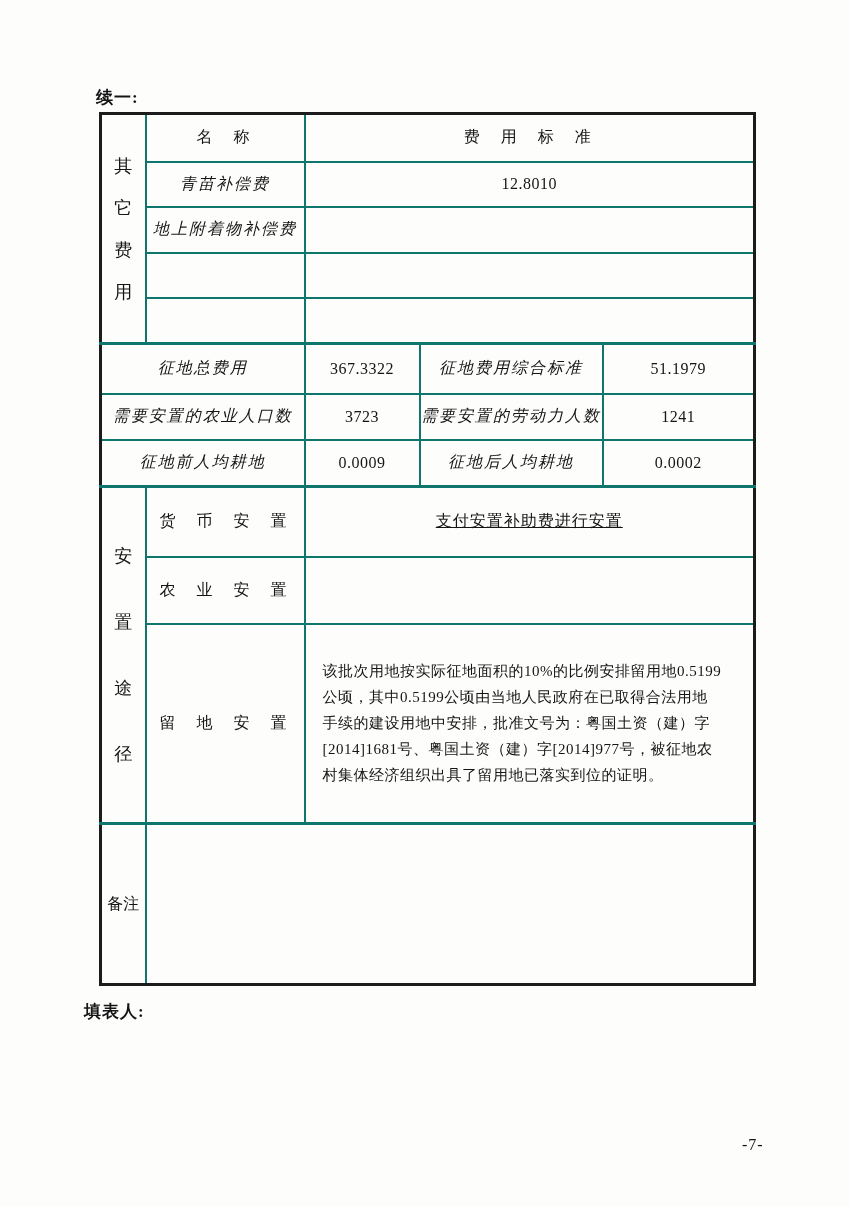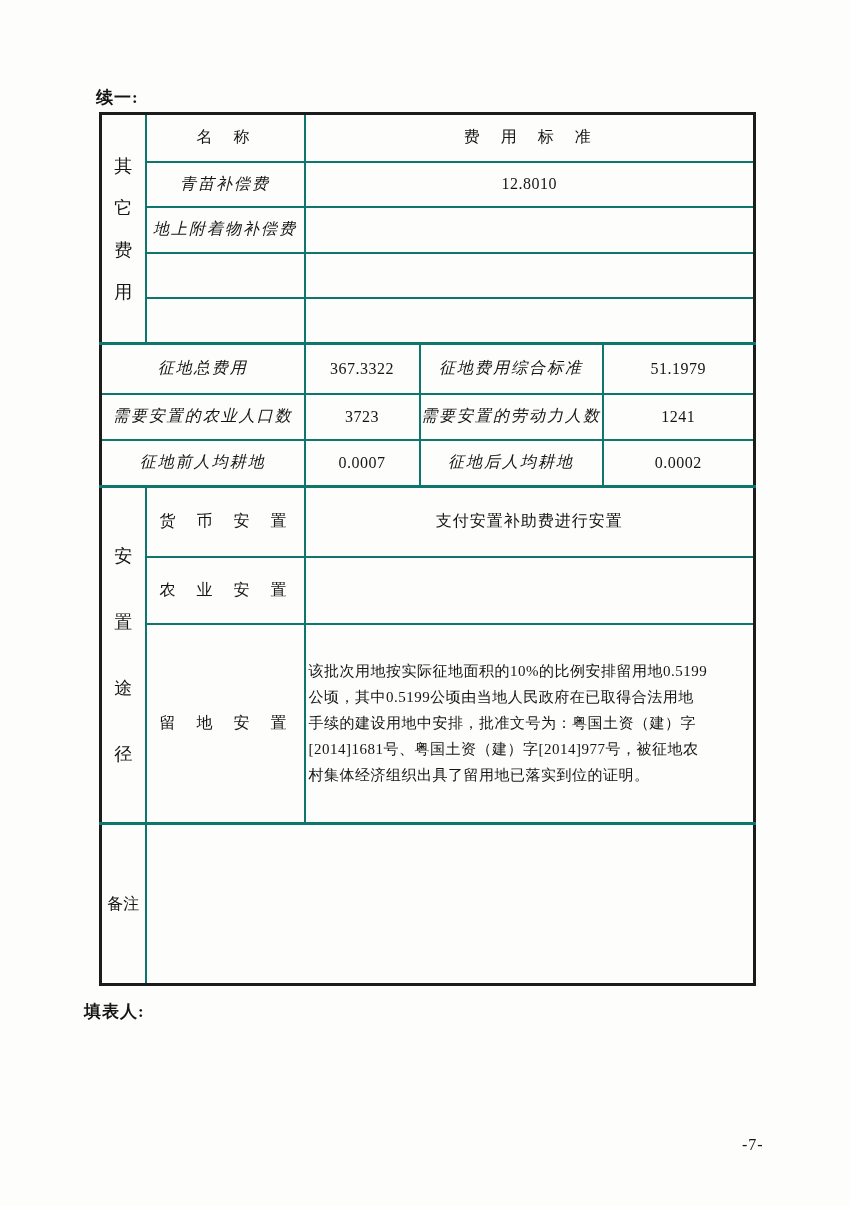--- a/index.html
+++ b/index.html
@@ -27,25 +27,26 @@
   tr.sec td { border-top-width:3px; }
   table.form { border:3px solid #1c1c1c; }
   .sp  { word-spacing:9px; letter-spacing:4px; }   
   .lbl { letter-spacing:2px;font-style:italic; }                      
   .vlabel {
     width:18px; margin:0 auto; font-size:18px;
     word-break:break-all; line-height:42px; text-align:left;
     letter-spacing:0;
   }
   .vlabel.tall { line-height:66px; }
-  .left-cell { text-align:left; padding-left:3px; letter-spacing:1px; }
+  .left-cell { text-align:left; padding-left:3px; letter-spacing:1px;text-decoration:underline; }
   .para {
     text-align:left; white-space:pre-line;
     font-size:15px; line-height:26px; padding:0 4px 0 3px;
     letter-spacing:0.5px;
+    margin-left:14px;
   }
   .num { letter-spacing:0.5px; }
   .filler-label {
     position:absolute; left:84px; top:1000px;
     font-size:17px; font-weight:bold; letter-spacing:1px;
   }
   .page-number {
     position:absolute; left:742px; top:1136px;
     font-size:16px; letter-spacing:1px;
   }
@@ -98,21 +99,21 @@
       <td class="num">51.1979</td>
     </tr>
     <tr style="height:46px">
       <td colspan="2" class="lbl">需要安置的农业人口数</td>
       <td class="num">3723</td>
       <td class="lbl">需要安置的劳动力人数</td>
       <td class="num">1241</td>
     </tr>
     <tr style="height:47px">
       <td colspan="2" class="lbl">征地前人均耕地</td>
-      <td class="num">0.0007</td>
+      <td class="num">0.0009</td>
       <td class="lbl">征地后人均耕地</td>
       <td class="num">0.0002</td>
     </tr>
 
     <tr style="height:70px" class="sec">
       <td rowspan="3">
         <div class="vlabel tall">安置途径</div>
       </td>
       <td class="sp">货 币 安 置</td>
       <td colspan="3" class="left-cell">支付安置补助费进行安置</td>

